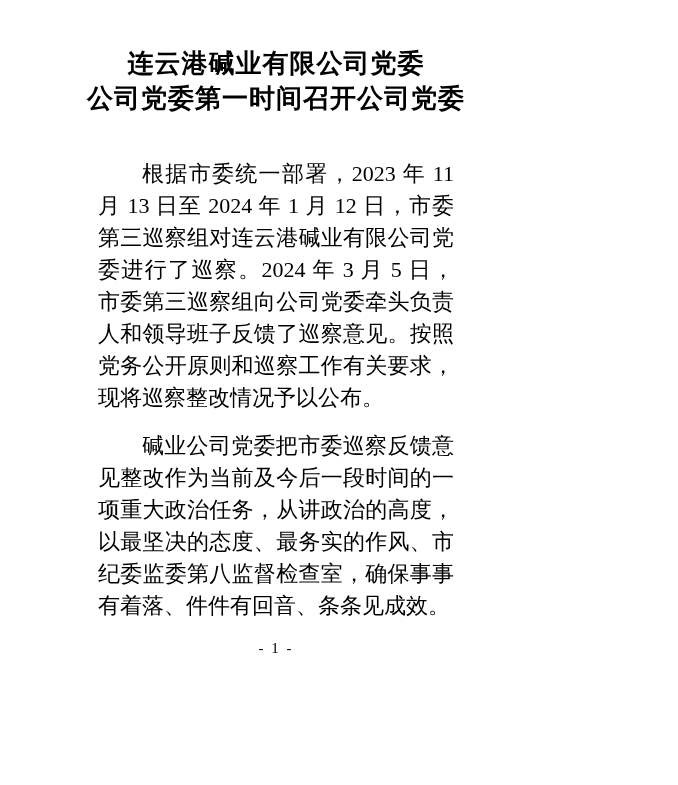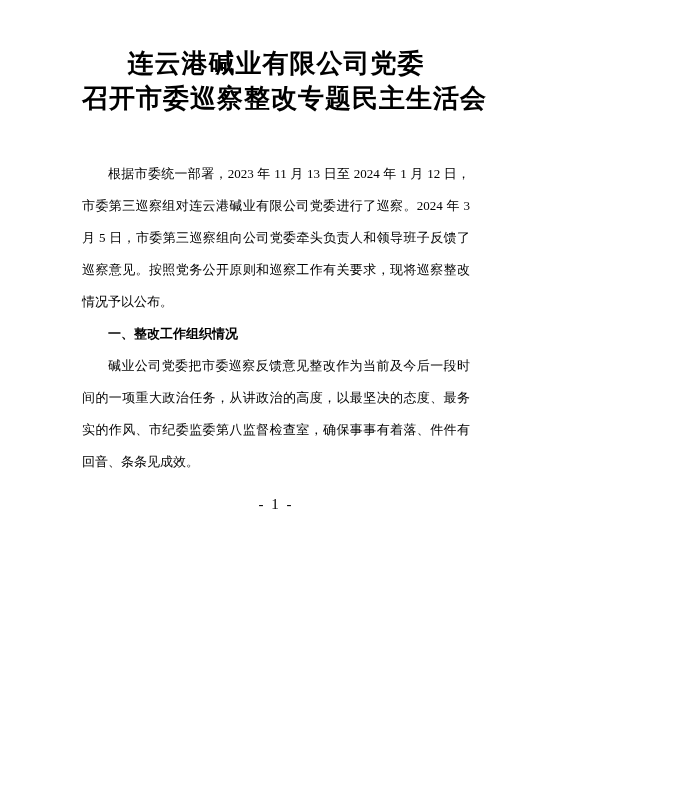--- a/index.html
+++ b/index.html
@@ -29,23 +29,23 @@
     letter-spacing: 1px;
     font-family: "Liberation Serif", "DejaVu Serif", serif;
   }
   .title-line {
     white-space: nowrap;
   }
   .doc-body {
     margin-top: 42px;
   }
   .para {
-    margin: 0;
+    margin: 16px;
     text-indent: 2em;
-    font-size: 13px;
+    font-size: 22px;
     line-height: 32px;
     text-align: justify;
     word-break: break-all;
   }
   .para.heading {
     font-family: "Liberation Sans", "DejaVu Sans", sans-serif;
     font-weight: 700;
     text-align: left;
   }
   .para .lead {
@@ -60,22 +60,21 @@
     color: #000000;
   }
 </style>
 </head>
 <body>
 
 <div class="page">
   <div class="content">
     <div class="title-block">
       <div class="title-line">连云港碱业有限公司党委</div>
-      <div class="title-line">召开市委巡察整改专题民主生活会</div>
+      <div class="title-line">公司党委第一时间召开公司党委</div>
     </div>
     <div class="doc-body">
         <p class="para">根据市委统一部署，2023 年 11 月 13 日至 2024 年 1 月 12 日，市委第三巡察组对连云港碱业有限公司党委进行了巡察。2024 年 3 月 5 日，市委第三巡察组向公司党委牵头负责人和领导班子反馈了巡察意见。按照党务公开原则和巡察工作有关要求，现将巡察整改情况予以公布。</p>
-        <p class="para heading">一、整改工作组织情况</p>
         <p class="para">碱业公司党委把市委巡察反馈意见整改作为当前及今后一段时间的一项重大政治任务，从讲政治的高度，以最坚决的态度、最务实的作风、市纪委监委第八监督检查室，确保事事有着落、件件有回音、条条见成效。</p>
       </div>
     <div class="page-footer">- 1 -</div>
   </div>
 </div>
 
 </body></html>

